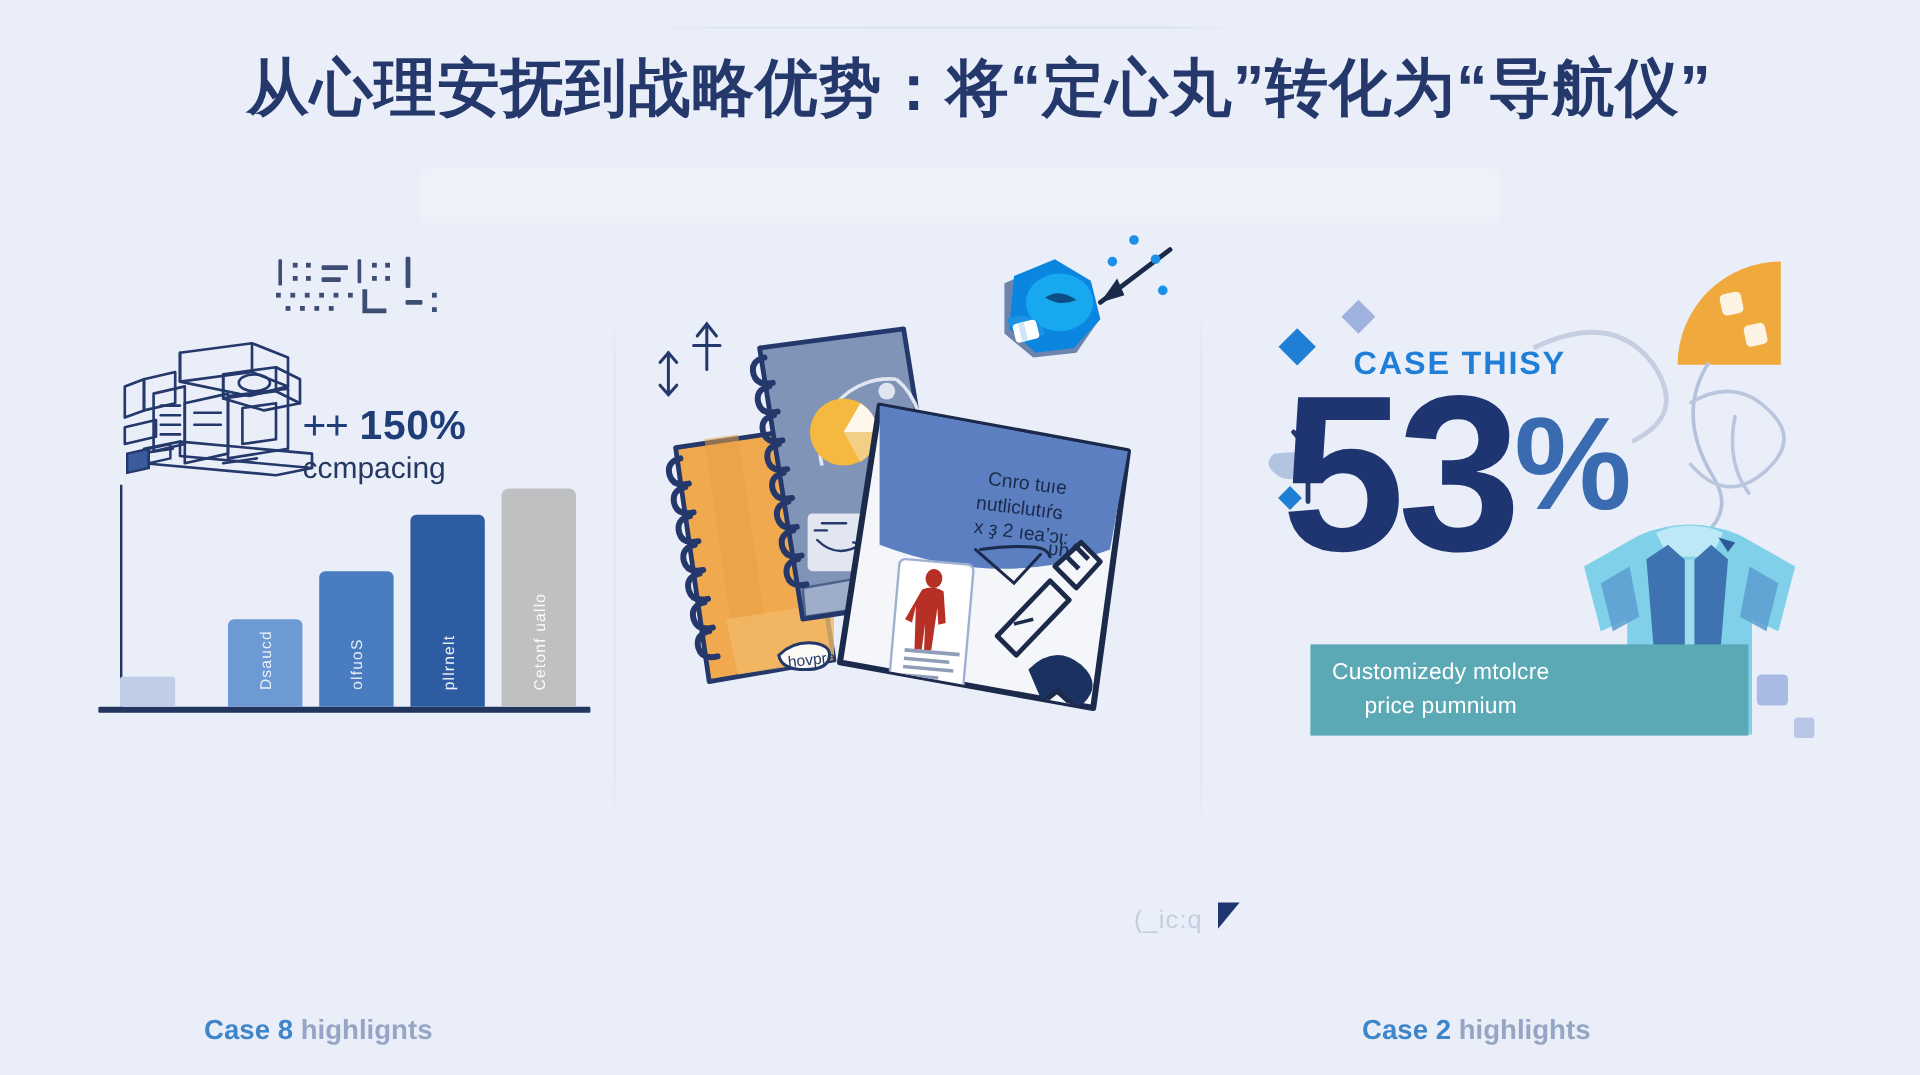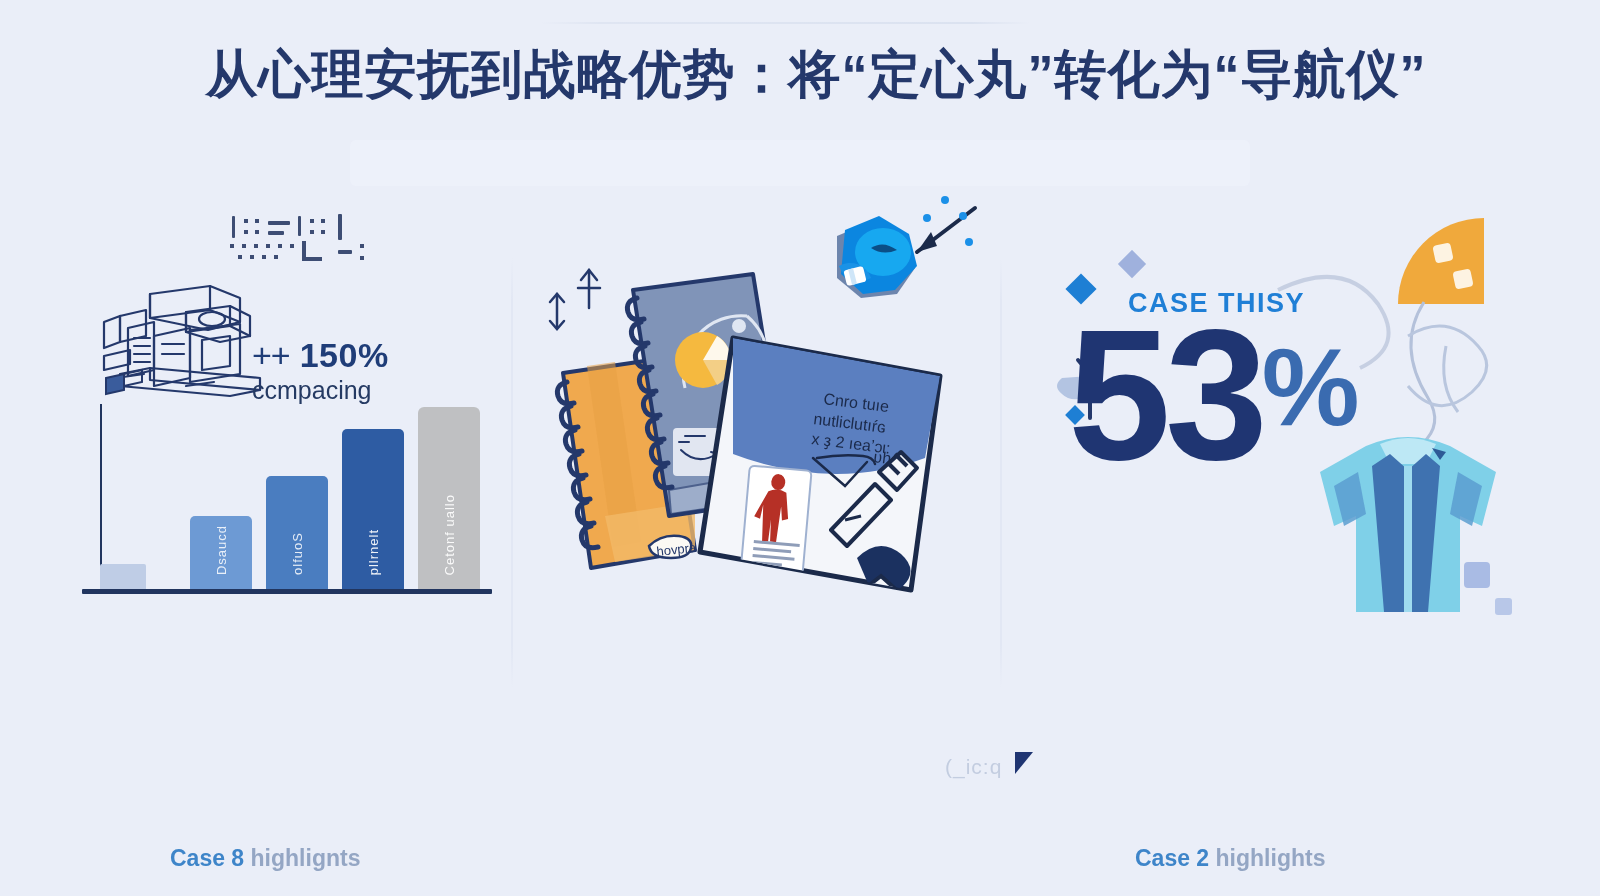--- a/index.html
+++ b/index.html
@@ -438,20 +438,26 @@
       <svg style="position:absolute;left:268px;top:240px;width:200px;height:190px" viewBox="0 0 200 190">
         <path d="M58 16 q42 -18 84 0 l46 26 l-14 54 l-22 -10 l0 96 l-104 0 l0 -96 l-22 10 l-14 -54 Z" fill="#7fd0e8"></path>
         <path d="M72 14 q28 -12 56 0 l-10 20 l-36 0 Z" fill="#bde8f5"></path>
         <path d="M82 24 L100 40 L118 24 l14 12 l-12 146 l-44 0 l-12 -146 Z" fill="#3f72b0"></path>
         <path d="M96 36 L104 36 L104 182 L96 182 Z" fill="#9fdbef"></path>
         <path d="M50 42 L26 56 l10 40 l22 -12 Z" fill="#5b9ed0" opacity=".85"></path>
         <path d="M150 42 L174 56 l-10 40 l-22 -12 Z" fill="#5b9ed0" opacity=".85"></path>
         <path d="M124 18 l14 4 l-6 8 Z" fill="#2d5a96"></path>
       </svg>
 
+      <div class="teal-banner">
+        <div class="txt">
+          <div>Customizedy mtolcre</div>
+          <div>price pumnium</div>
+        </div>
+      </div>
       <div class="sq-a"></div>
       <div class="sq-b"></div>
     </div>
 
   </div>
 
   <div class="ghost-text">(_ic:q</div>
   <div class="cursor-tri"></div>
 
 </div>

